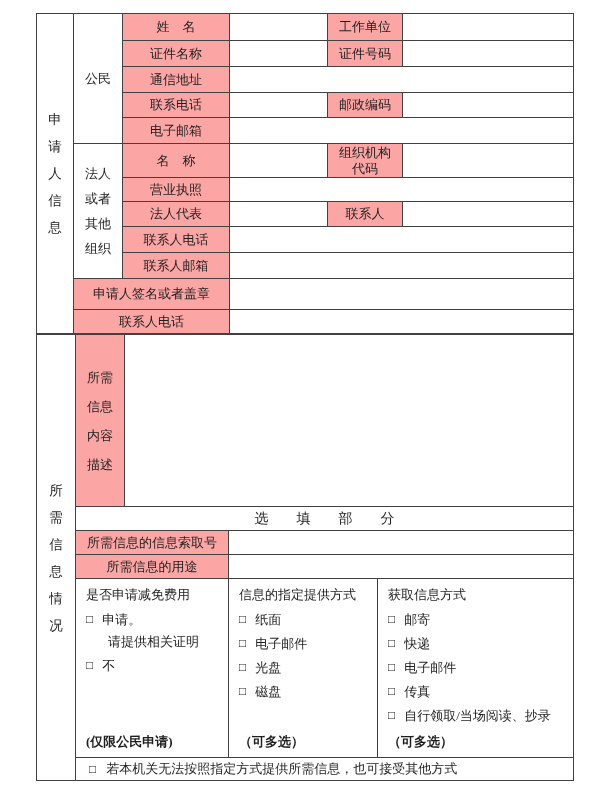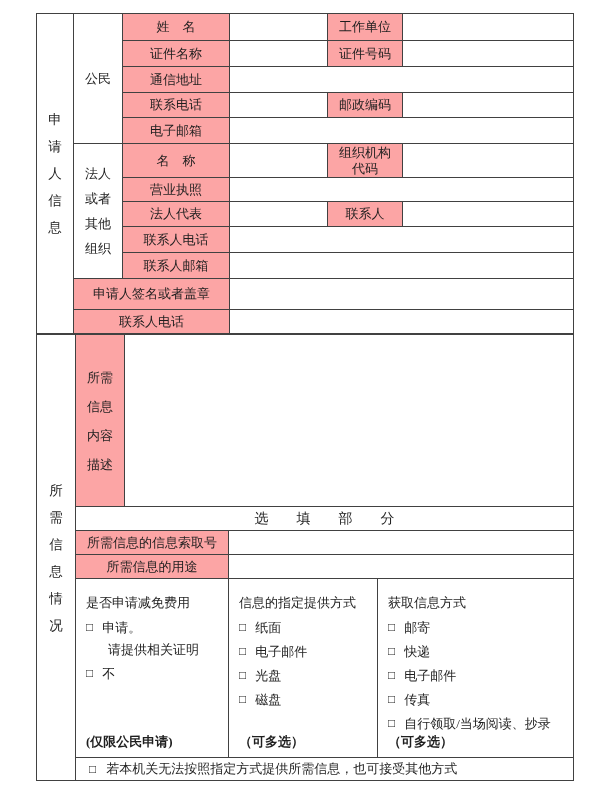--- a/index.html
+++ b/index.html
@@ -37,21 +37,21 @@
   }
   .cellcol {
     display: flex;
     flex-direction: column;
     align-items: flex-start;
     text-align: left;
     box-sizing: border-box;
     padding: 7px 2px 6px 10px;
     height: 100%;
   }
-  .cellcol .ctitle { line-height: 18px; white-space: nowrap; margin-top: 8px; }
+  .cellcol .ctitle { line-height: 18px; white-space: nowrap; }
   .opt { display: flex; align-items: center; margin-top: 7px; line-height: 17px; white-space: nowrap; }
   .opt .box { display: inline-block; margin-right: 9px; font-size: 12px; line-height: 13px; }
   .subline { margin-top: 5px; margin-left: 22px; line-height: 17px; white-space: nowrap; }
   .spacer { flex: 1 1 auto; }
   .cfoot { line-height: 18px; white-space: nowrap; font-weight: bold; }
   .noterow { display: flex; align-items: center; text-align: left; padding-left: 13px; }
   .noterow .box { margin-right: 10px; font-size: 12px; }
   .tdfull { height: 100%; }
 </style>
 </head>

